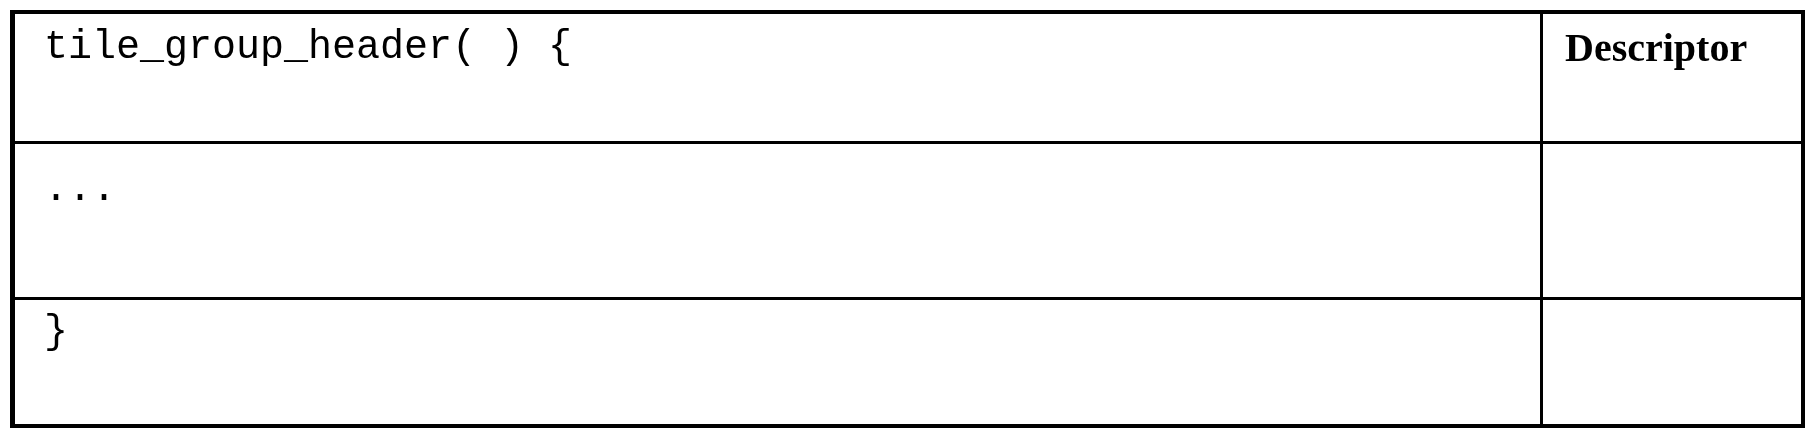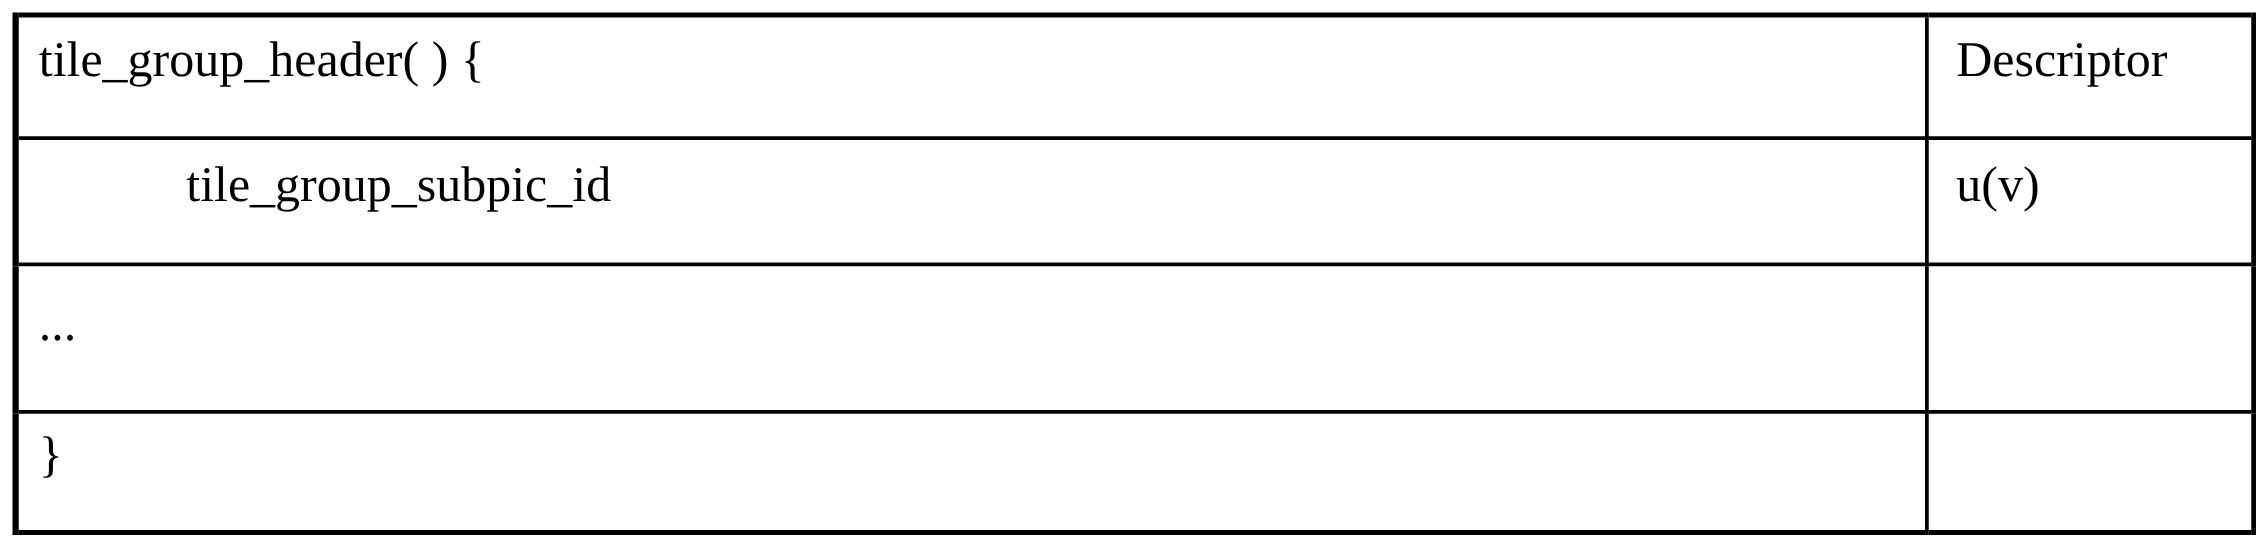--- a/index.html
+++ b/index.html
@@ -56,22 +56,22 @@
   .col-descriptor { width: 258px; }
 
   .cell-text {
     display: block;
     font-size: 40px;
     line-height: 1;
     white-space: pre;
     padding-top: 16px;
   }
 
-  .col-syntax .cell-text { padding-left: 16px; }
-  .col-descriptor .cell-text { padding-left: 22px; }
+  .col-syntax .cell-text { padding-left: 29px; font-family: Liberation Mono, monospace; }
+  .col-descriptor .cell-text { padding-left: 22px; font-weight: bold; }
 
   
   .indent-0 { text-indent: 0; }
   .indent-1 { text-indent: 118px; }
 
   .row-header  .cell-text { padding-top: 14px; }
   .row-ellipsis .cell-text { padding-top: 26px; }
   .row-close   .cell-text { padding-top: 13px; }
 </style>
 </head>
@@ -83,28 +83,20 @@
 
       <tr class="row-header">
         <td class="col-syntax">
           <span class="cell-text indent-0">tile_group_header( ) {</span>
         </td>
         <td class="col-descriptor">
           <span class="cell-text">Descriptor</span>
         </td>
       </tr>
 
-      <tr class="row-element">
-        <td class="col-syntax">
-          <span class="cell-text indent-1">tile_group_subpic_id</span>
-        </td>
-        <td class="col-descriptor">
-          <span class="cell-text">u(v)</span>
-        </td>
-      </tr>
 
 
       <tr class="row-ellipsis">
         <td class="col-syntax">
           <span class="cell-text indent-0">...</span>
         </td>
         <td class="col-descriptor">
           <span class="cell-text"></span>
         </td>
       </tr>

